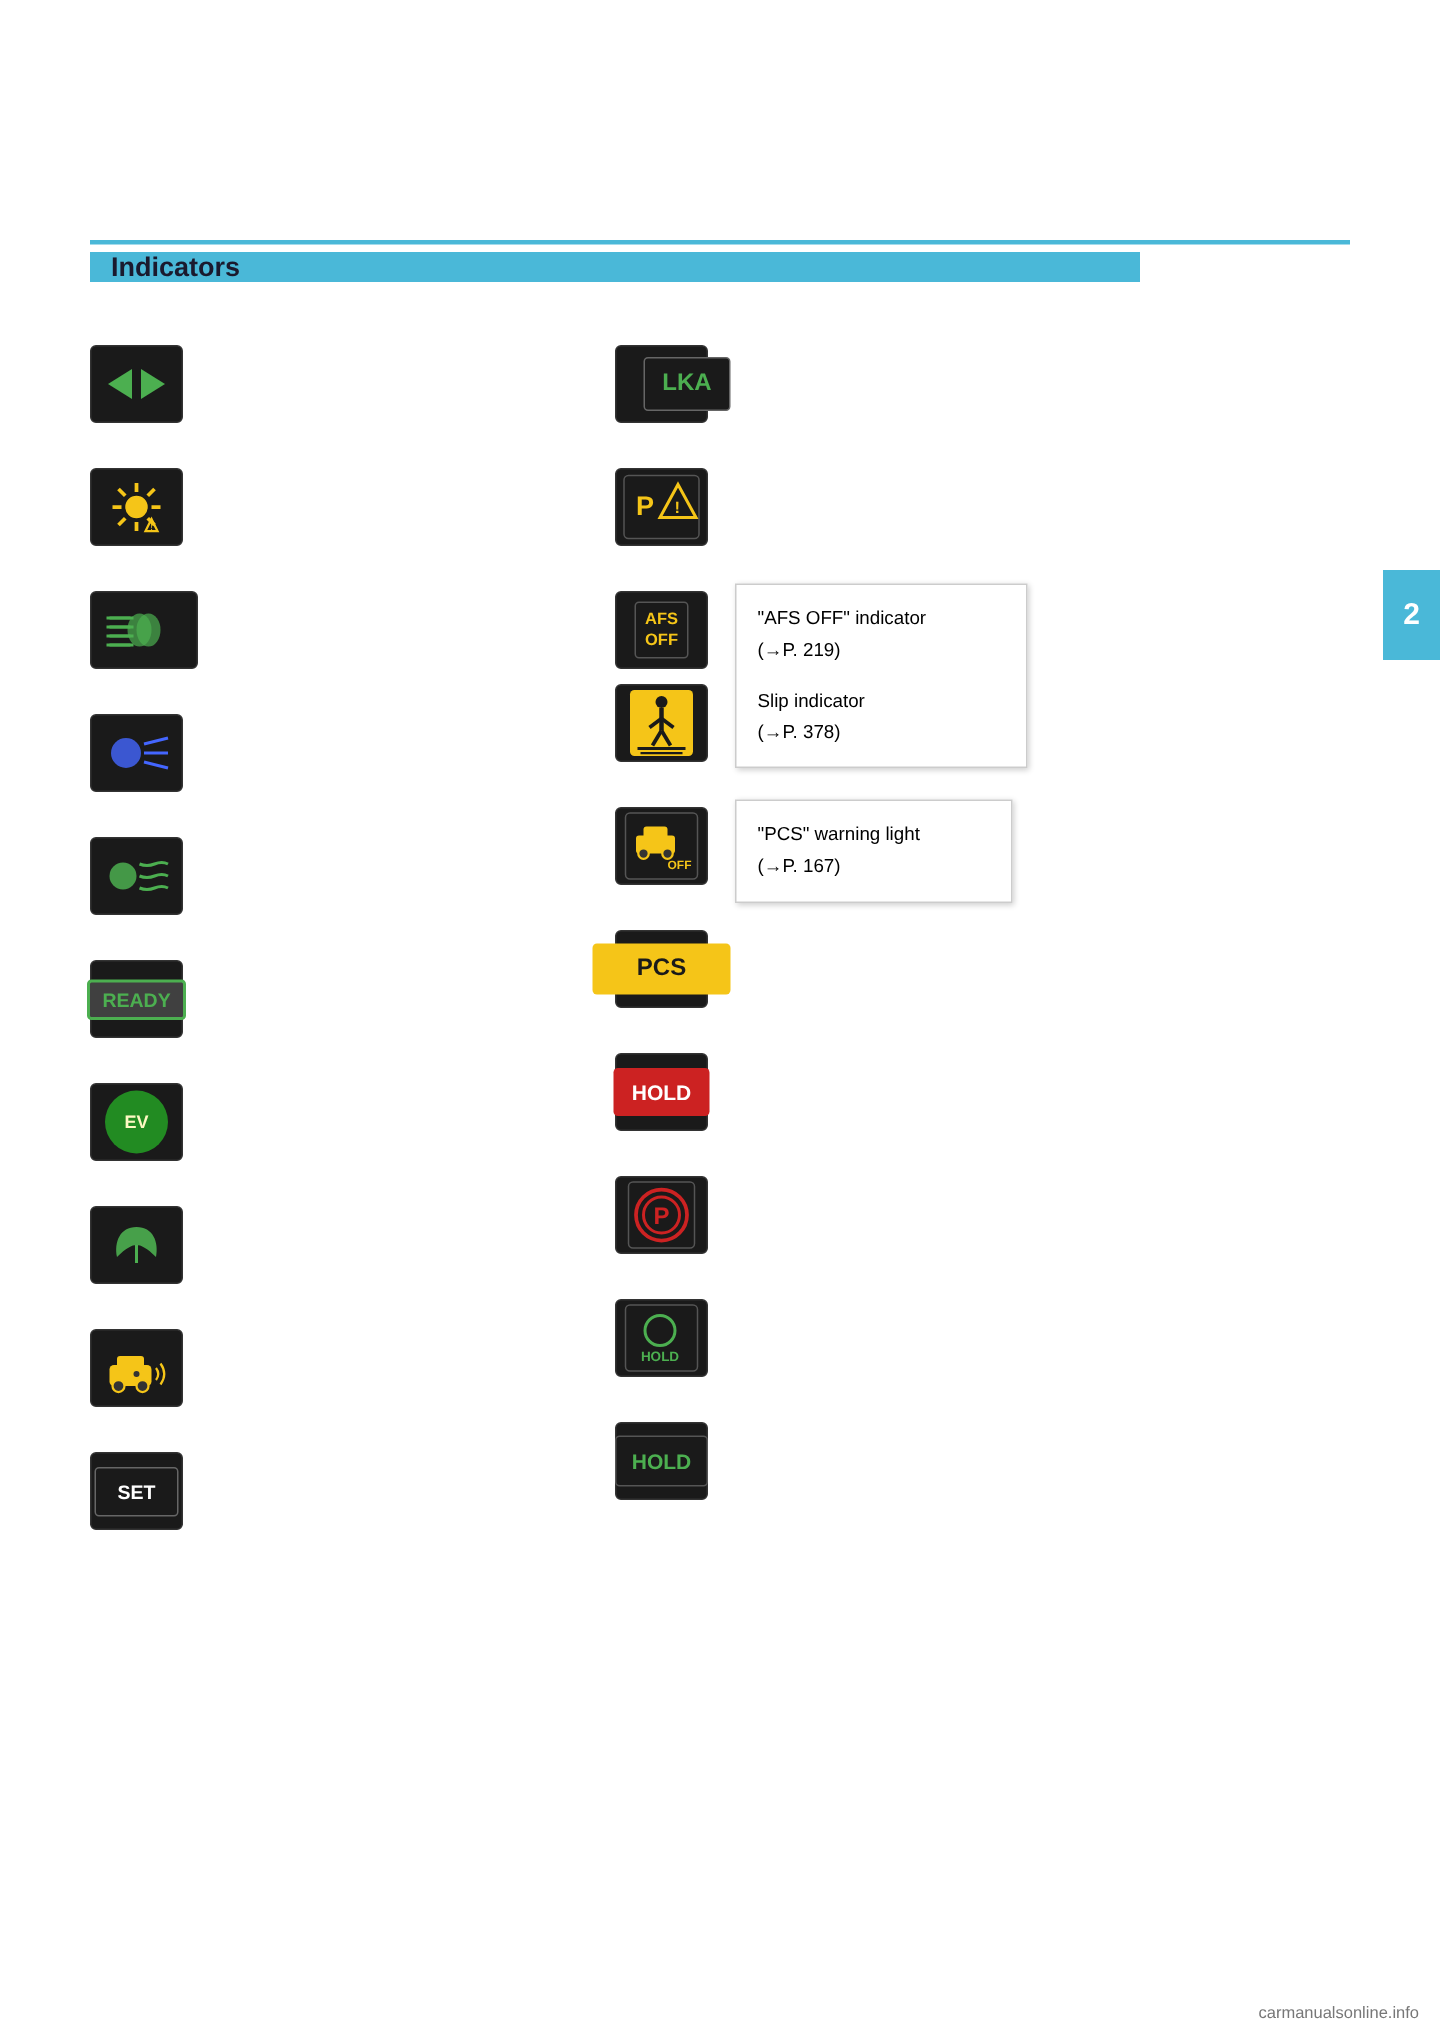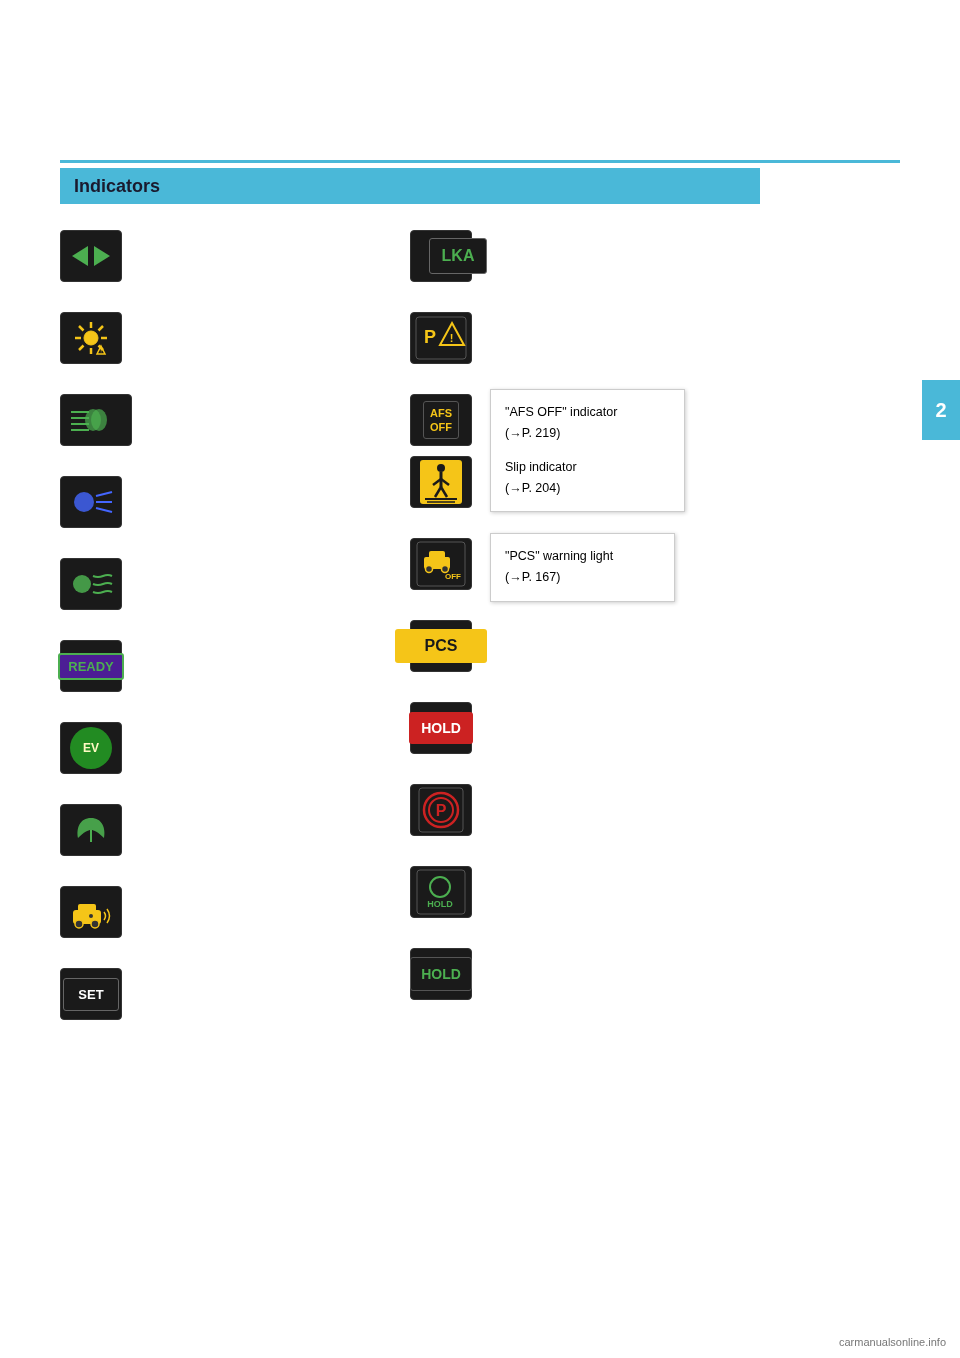--- a/index.html
+++ b/index.html
@@ -28,21 +28,21 @@
       height: 3px;
       background: #4ab8d8;
     }
 
     
     .section-header {
       position: absolute;
       top: 168px;
       left: 60px;
       width: 700px;
-      height: 36px;
+      height: 20px;
       background: #4ab8d8;
       display: flex;
       align-items: center;
       padding-left: 14px;
     }
 
     .section-header-text {
       color: #1a1a2e;
       font-size: 18px;
       font-weight: bold;
@@ -122,21 +122,21 @@
       width: 0;
       height: 0;
       border-top: 10px solid transparent;
       border-bottom: 10px solid transparent;
       border-left: 16px solid #4CAF50;
     }
 
     
     .ready-box {
       border: 2px solid #4CAF50;
-      background: #4c1d95;
+      background: #404040;
       color: #4CAF50;
       font-size: 13px;
       font-weight: bold;
       padding: 4px 8px;
       border-radius: 3px;
     }
 
     
     .ev-box {
       background: #228b22;
@@ -414,21 +414,21 @@
       <div class="ind-row" style="position:relative; margin-bottom:8px;">
         <div class="ind-box">
           <div class="afs-box">AFS<br>OFF</div>
         </div>
 
         <div class="tooltip-right" style="top:-5px; left:80px; width:195px;">
           <div>"AFS OFF" indicator</div>
           <div>(→P. 219)</div>
           <div style="height:12px;"></div>
           <div>Slip indicator</div>
-          <div>(→P. 204)</div>
+          <div>(→P. 378)</div>
         </div>
       </div>
 
       <div class="ind-row" style="margin-top:10px;">
         <div class="ind-box">
           <svg width="44" height="46" viewBox="0 0 44 46">
             <rect x="1" y="1" width="42" height="44" rx="3" fill="#f5c518"></rect>
 
             <circle cx="22" cy="9" r="4" fill="#1a1a1a"></circle>
             <line x1="22" y1="13" x2="22" y2="28" stroke="#1a1a1a" stroke-width="3"></line>

